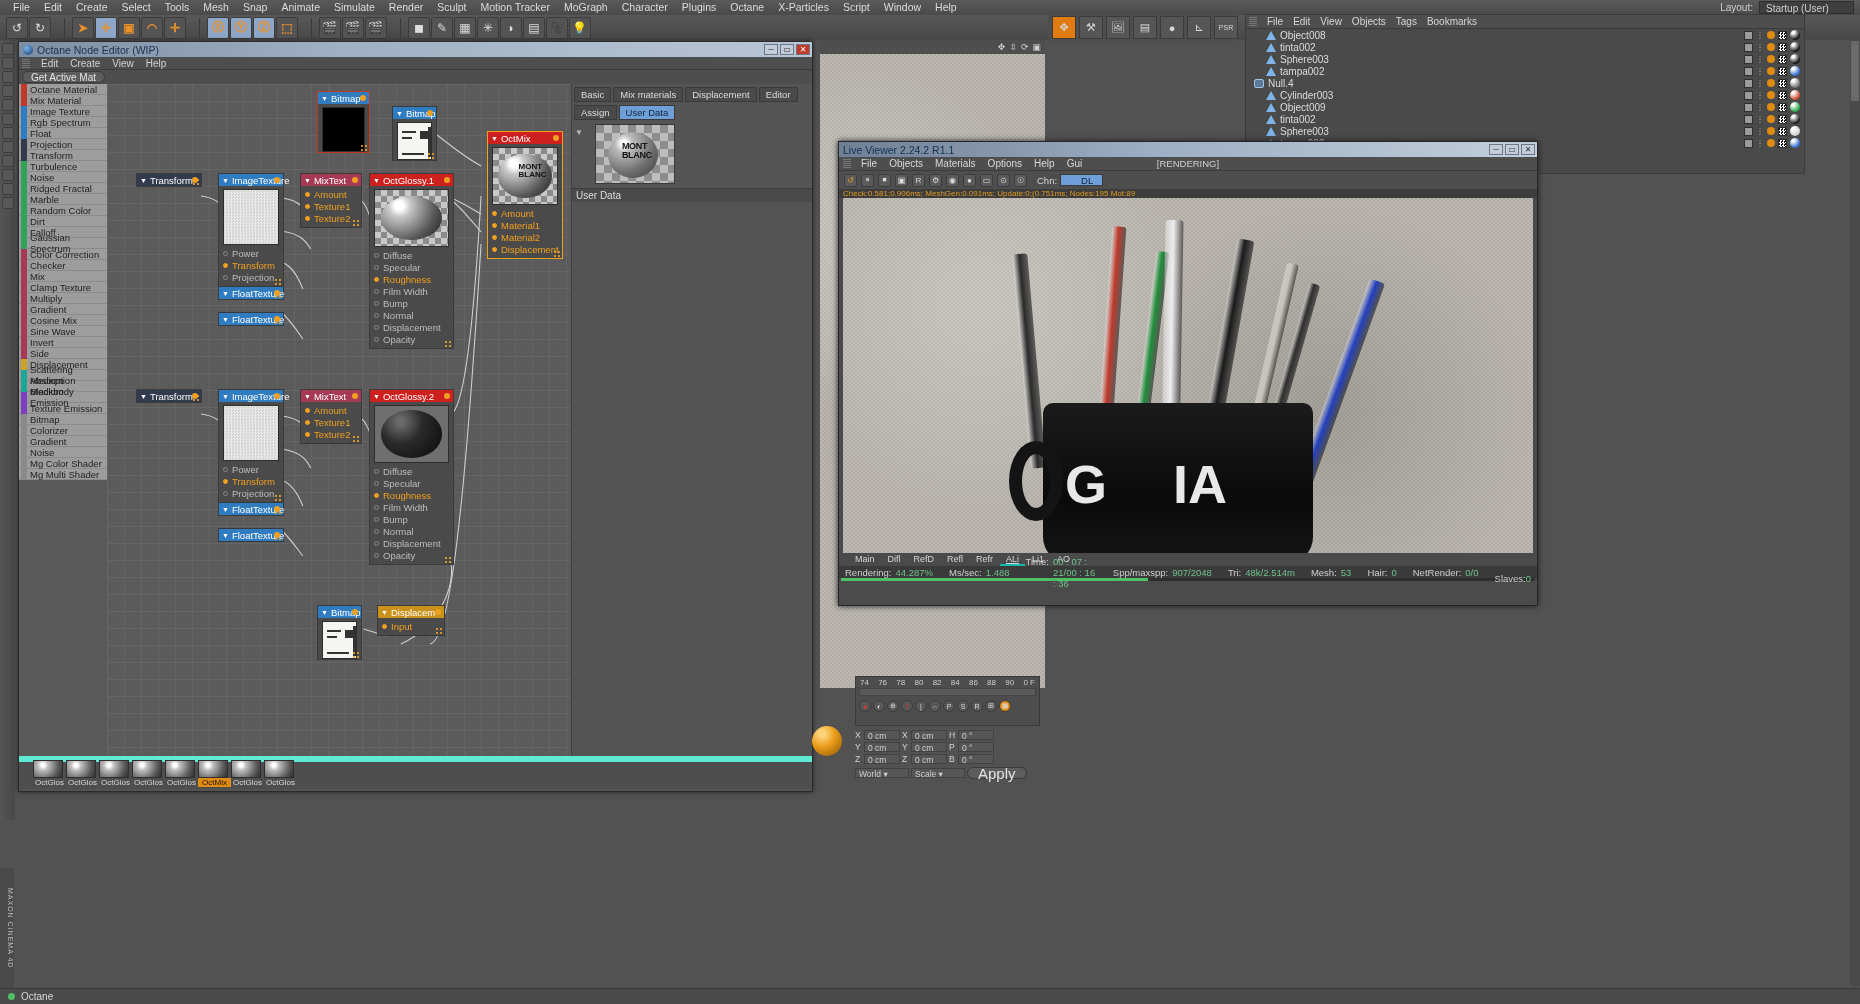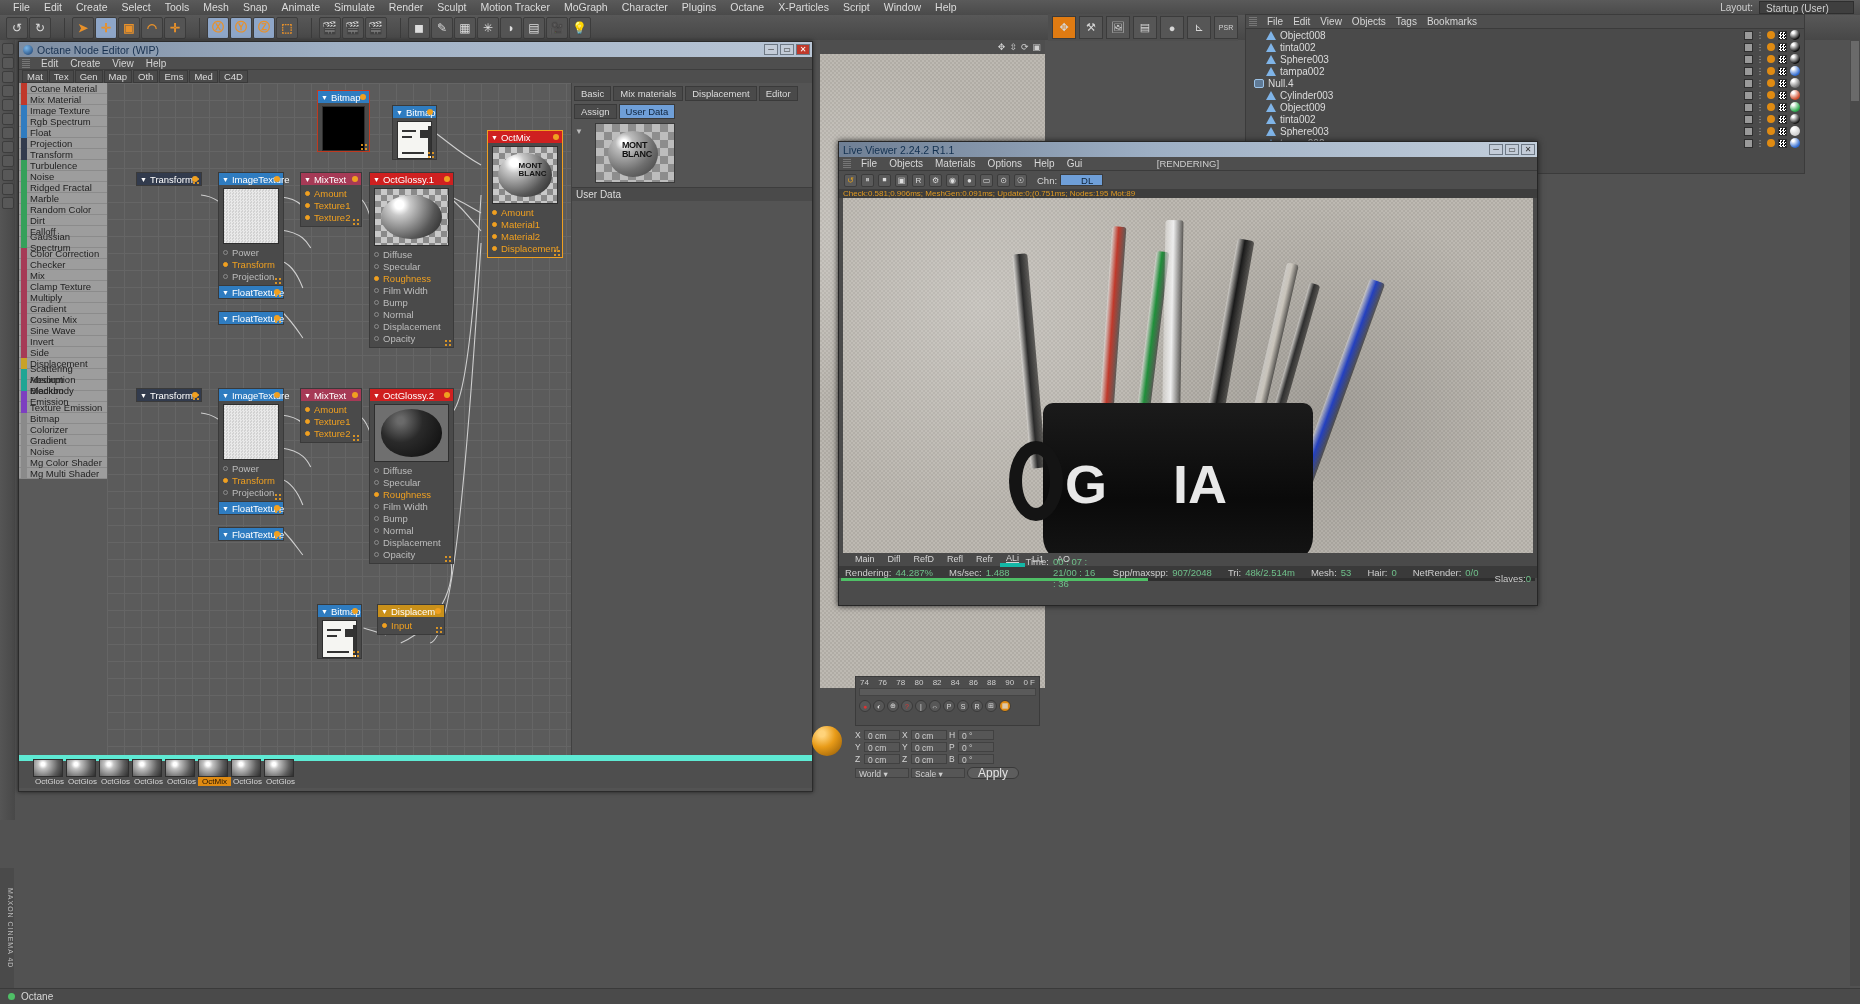--- a/index.html
+++ b/index.html
@@ -149,21 +149,21 @@
   .lvMenu .rendering { position:absolute; left:50%; transform:translateX(-50%); font-size:9.5px; color:#cfcfcf;}
   .lvTools { height:18px; background:#4e4e4e; display:flex;align-items:center; padding-left:5px; gap:4px;}
   .lvTools .ti { width:13px;height:13px; border-radius:2px; background:#5a5a5a; border:1px solid #3c3c3c;
      display:flex;align-items:center;justify-content:center; font-size:8px; color:#ddd;}
   .chnSel { margin-left:6px; display:flex; align-items:center; gap:3px; font-size:9.5px; color:#d8d8d8;}
   .chnSel .sel { background:#6f9fd8; color:#0e2338; border:1px solid #3b3b3b; padding:0 9px 0 20px; position:relative; height:12px; line-height:12px;}
   .statline { height:9px; background:#3d3d3d; font-size:8px; color:#e09a22; padding-left:4px; line-height:9px; overflow:hidden; white-space:nowrap;}
   .lvImg { position:relative; height:355px; margin:0 4px; background:#8d8a84; overflow:hidden;}
   .lvChans { height:13px; background:#4a4a4a; display:flex; align-items:center; gap:1px; padding-left:10px;}
   .lvChans .c { font-size:9px; padding:0 6px; color:#d6d6d6; border-bottom:2px solid transparent;}
-  .lvChans .c.act { border-bottom:4px solid #14b8a6;text-decoration:underline;}
+  .lvChans .c.act { border-bottom:2px solid #14b8a6;text-decoration:underline;}
   .lvStat { height:12px; background:#3a3a3a; display:flex; align-items:center; font-size:9.5px; gap:16px; padding:0 6px;}
   .lvStat .k { color:#cfcfcf;}
   .lvStat .v { color:#6fc08a;}
   .lvProg { height:3px; background:#2e2e2e; margin:0 2px;}
   .lvProg .bar { height:3px; background:#4fbf66;}
 
   
   .mug { position:absolute; left:200px; top:205px; width:270px; height:160px;
      background:linear-gradient(180deg,#1b1b1b,#0a0a0a 60%,#151515); border-radius:10px 10px 26px 26px;}
   .pen { position:absolute; bottom:0; border-radius:3px; transform-origin:bottom center;}
@@ -172,21 +172,21 @@
   .tl { position:absolute; left:855px; top:676px; width:185px; height:50px; background:#4d4d4d; border:1px solid #3b3b3b;}
   .tlTicks { display:flex; justify-content:space-between; font-size:8px; color:#cfcfcf; padding:1px 4px 0;}
   .tlTrack { height:8px; margin:1px 3px; background:#5a5a5a; border:1px solid #444;}
   .tlBtns { display:flex; gap:2px; padding:3px 3px; flex-wrap:wrap;}
   .tlBtns .b { width:12px;height:12px;border-radius:50%; border:1px solid #3a3a3a; background:#575757;
      display:flex;align-items:center;justify-content:center; font-size:7px; color:#ddd;}
   .coord { position:absolute; left:855px; top:730px; width:185px; height:55px; font-size:8.5px; color:#cfcfcf;}
   .coord .row { display:flex; gap:2px; margin-bottom:2px; align-items:center;}
   .coord .cell { background:#565656; border:1px solid #414141; height:10px; line-height:10px; padding:0 3px; min-width:36px;}
   .coord .lbl { width:7px; color:#d6d6d6;}
-  .applyBtn { background:#5d5d5d; border:1px solid #3a3a3a; border-radius:7px; font-size:12px; padding:0 10px; height:12px; line-height:11px; color:#e3e3e3;}
+  .applyBtn { background:#5d5d5d; border:1px solid #3a3a3a; border-radius:7px; font-size:15px; padding:0 10px; height:12px; line-height:11px; color:#e3e3e3;}
   .matSphere { position:absolute; left:812px; top:726px; width:30px; height:30px; border-radius:50%;
      background:radial-gradient(circle at 33% 26%, #ffd37a 0 10%, #e89b18 45%, #8a5405 100%);}
 
   
   .statusbar { position:absolute; left:0; bottom:0; width:1860px; height:16px; background:#4a4a4a;
      border-top:1px solid #3a3a3a; display:flex; align-items:center; padding-left:8px; gap:6px; font-size:10px; color:#d8d8d8;}
   .statusbar .dot { width:7px;height:7px;border-radius:50%; background:#4fbf66;}
   .brand { position:absolute; left:0; bottom:16px; width:14px; height:120px; font-size:7px; color:#bdbdbd;
      writing-mode:vertical-rl; text-align:center; letter-spacing:1px; background:#4a4a4a;}
   .scrollv { position:absolute; right:0; top:40px; width:10px; height:946px; background:#4a4a4a; }
@@ -442,30 +442,23 @@
     </div>
     <div class="neMenu">
       <span class="grip"></span>
       <div id="neMenu" style="display:flex">
           <span class="mi">Edit</span>
           <span class="mi">Create</span>
           <span class="mi">View</span>
           <span class="mi">Help</span>
         </div>
     </div>
-    <div class="catRow" id="catRow">
-        <span class="cat">Mat</span>
-        <span class="cat">Tex</span>
-        <span class="cat">Gen</span>
-        <span class="cat">Map</span>
-        <span class="cat">Oth</span>
-        <span class="cat">Ems</span>
-        <span class="cat">Med</span>
-        <span class="cat">C4D</span>
-      </div>
+    <div class="neBar">
+      <span class="getBtn">Get Active Mat</span>
+    </div>
 
     <div class="neBody">
       <div class="nodeList" id="nodeList">
           <div class="nlItem">
             <span class="sw" style="background: rgb(192, 57, 43);"></span>
             <span>Octane Material</span>
           </div>
           <div class="nlItem">
             <span class="sw" style="background: rgb(192, 57, 43);"></span>
             <span>Mix Material</span>

